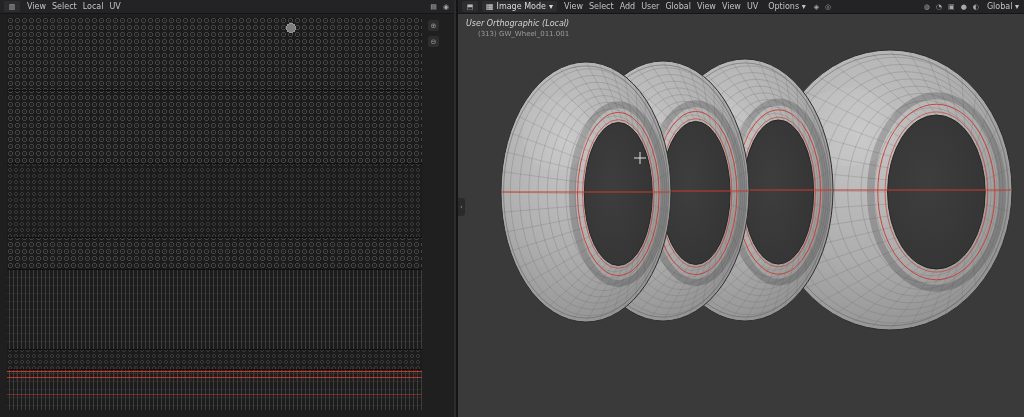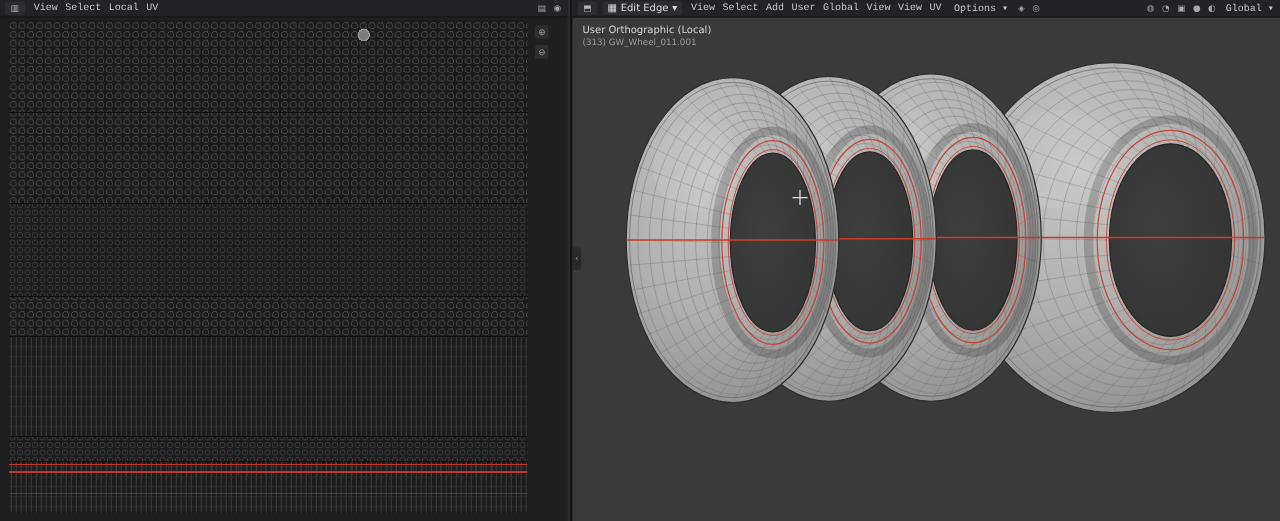--- a/index.html
+++ b/index.html
@@ -1,36 +1,36 @@
 <!DOCTYPE html>
 <html><head>
 <meta charset="utf-8">
 <style>
   html,body{margin:0;padding:0;background:#1a1a1a;}
   .app{position:relative;width:1024px;height:417px;overflow:hidden;
        font-family:"DejaVu Sans",sans-serif;background:#2b2b2b;}
   .panel-header{position:absolute;top:0;left:0;right:0;height:14px;background:#232326;
        display:flex;align-items:center;gap:4px;font-size:8px;color:#c3c3c3;
        padding:0 4px;box-sizing:border-box;border-bottom:1px solid #151515;white-space:nowrap;}
-  .menu-item{padding:0 3px;cursor:default;font-family:Liberation Mono, monospace;}
+  .menu-item{padding:0 3px;cursor:default;}
   .editor-type-btn{width:16px;height:11px;background:#2d2d30;border-radius:2px;
        display:flex;align-items:center;justify-content:center;font-size:7px;color:#b9b9b9;}
   .mode-select{display:flex;align-items:center;gap:3px;background:#2d2d30;border-radius:2px;
        padding:0 4px;height:11px;font-size:8px;color:#dadada;}
   .hdr-icon{font-size:7px;color:#a8a8a8;padding:0 1px;}
   .hdr-right{margin-left:auto;display:flex;align-items:center;gap:4px;}
   .uv-panel{position:absolute;left:0;top:0;width:454px;height:417px;background:#1f1f1f;}
   .uv-canvas{position:absolute;left:7px;top:17px;width:415px;height:393px;background:#1c1c1c;}
   .side-btn{position:absolute;width:11px;height:11px;background:#2e2e2e;border-radius:2px;
        color:#9a9a9a;font-size:7px;display:flex;align-items:center;justify-content:center;}
   .view3d{position:absolute;left:456px;top:0;width:568px;height:417px;background:#3a3a3a;
        border-left:2px solid #141414;box-sizing:content-box;}
   .overlay-text{position:absolute;left:8px;top:19px;pointer-events:none;line-height:10px;}
-  .overlay-text .l1{font-size:8px;color:#d4d4d4;}
-  .overlay-text .l2{font-size:7px;color:#9a9a9a;}
+  .overlay-text .l1{font-size:8px;color:#d4d4d4;font-style:italic;}
+  .overlay-text .l2{font-size:7px;color:#9a9a9a;text-align:right;}
   .scene-svg{position:absolute;left:0;top:14px;width:568px;height:403px;}
   .npanel-tab{position:absolute;left:0;top:198px;width:7px;height:18px;background:#2a2a2a;
        border-radius:0 3px 3px 0;color:#9a9a9a;font-size:7px;display:flex;align-items:center;
        justify-content:center;}
 </style>
 </head>
 <body>
 
 <div class="app">
 
@@ -156,21 +156,21 @@
     <div class="side-btn" style="left:428px;top:36px;">⊖</div>
   </div>
 
   <div class="view3d">
     <div class="panel-header">
       <div class="editor-type-btn">
         <span>⬒</span>
       </div>
       <div class="mode-select">
         <span>▦</span>
-        <span>Edit Edge</span>
+        <span>Image Mode</span>
         <span>▾</span>
       </div>
       <div style="display:flex;">
           <span class="menu-item">View</span>
           <span class="menu-item">Select</span>
           <span class="menu-item">Add</span>
           <span class="menu-item">User</span>
           <span class="menu-item">Global</span>
           <span class="menu-item">View</span>
           <span class="menu-item">View</span>

